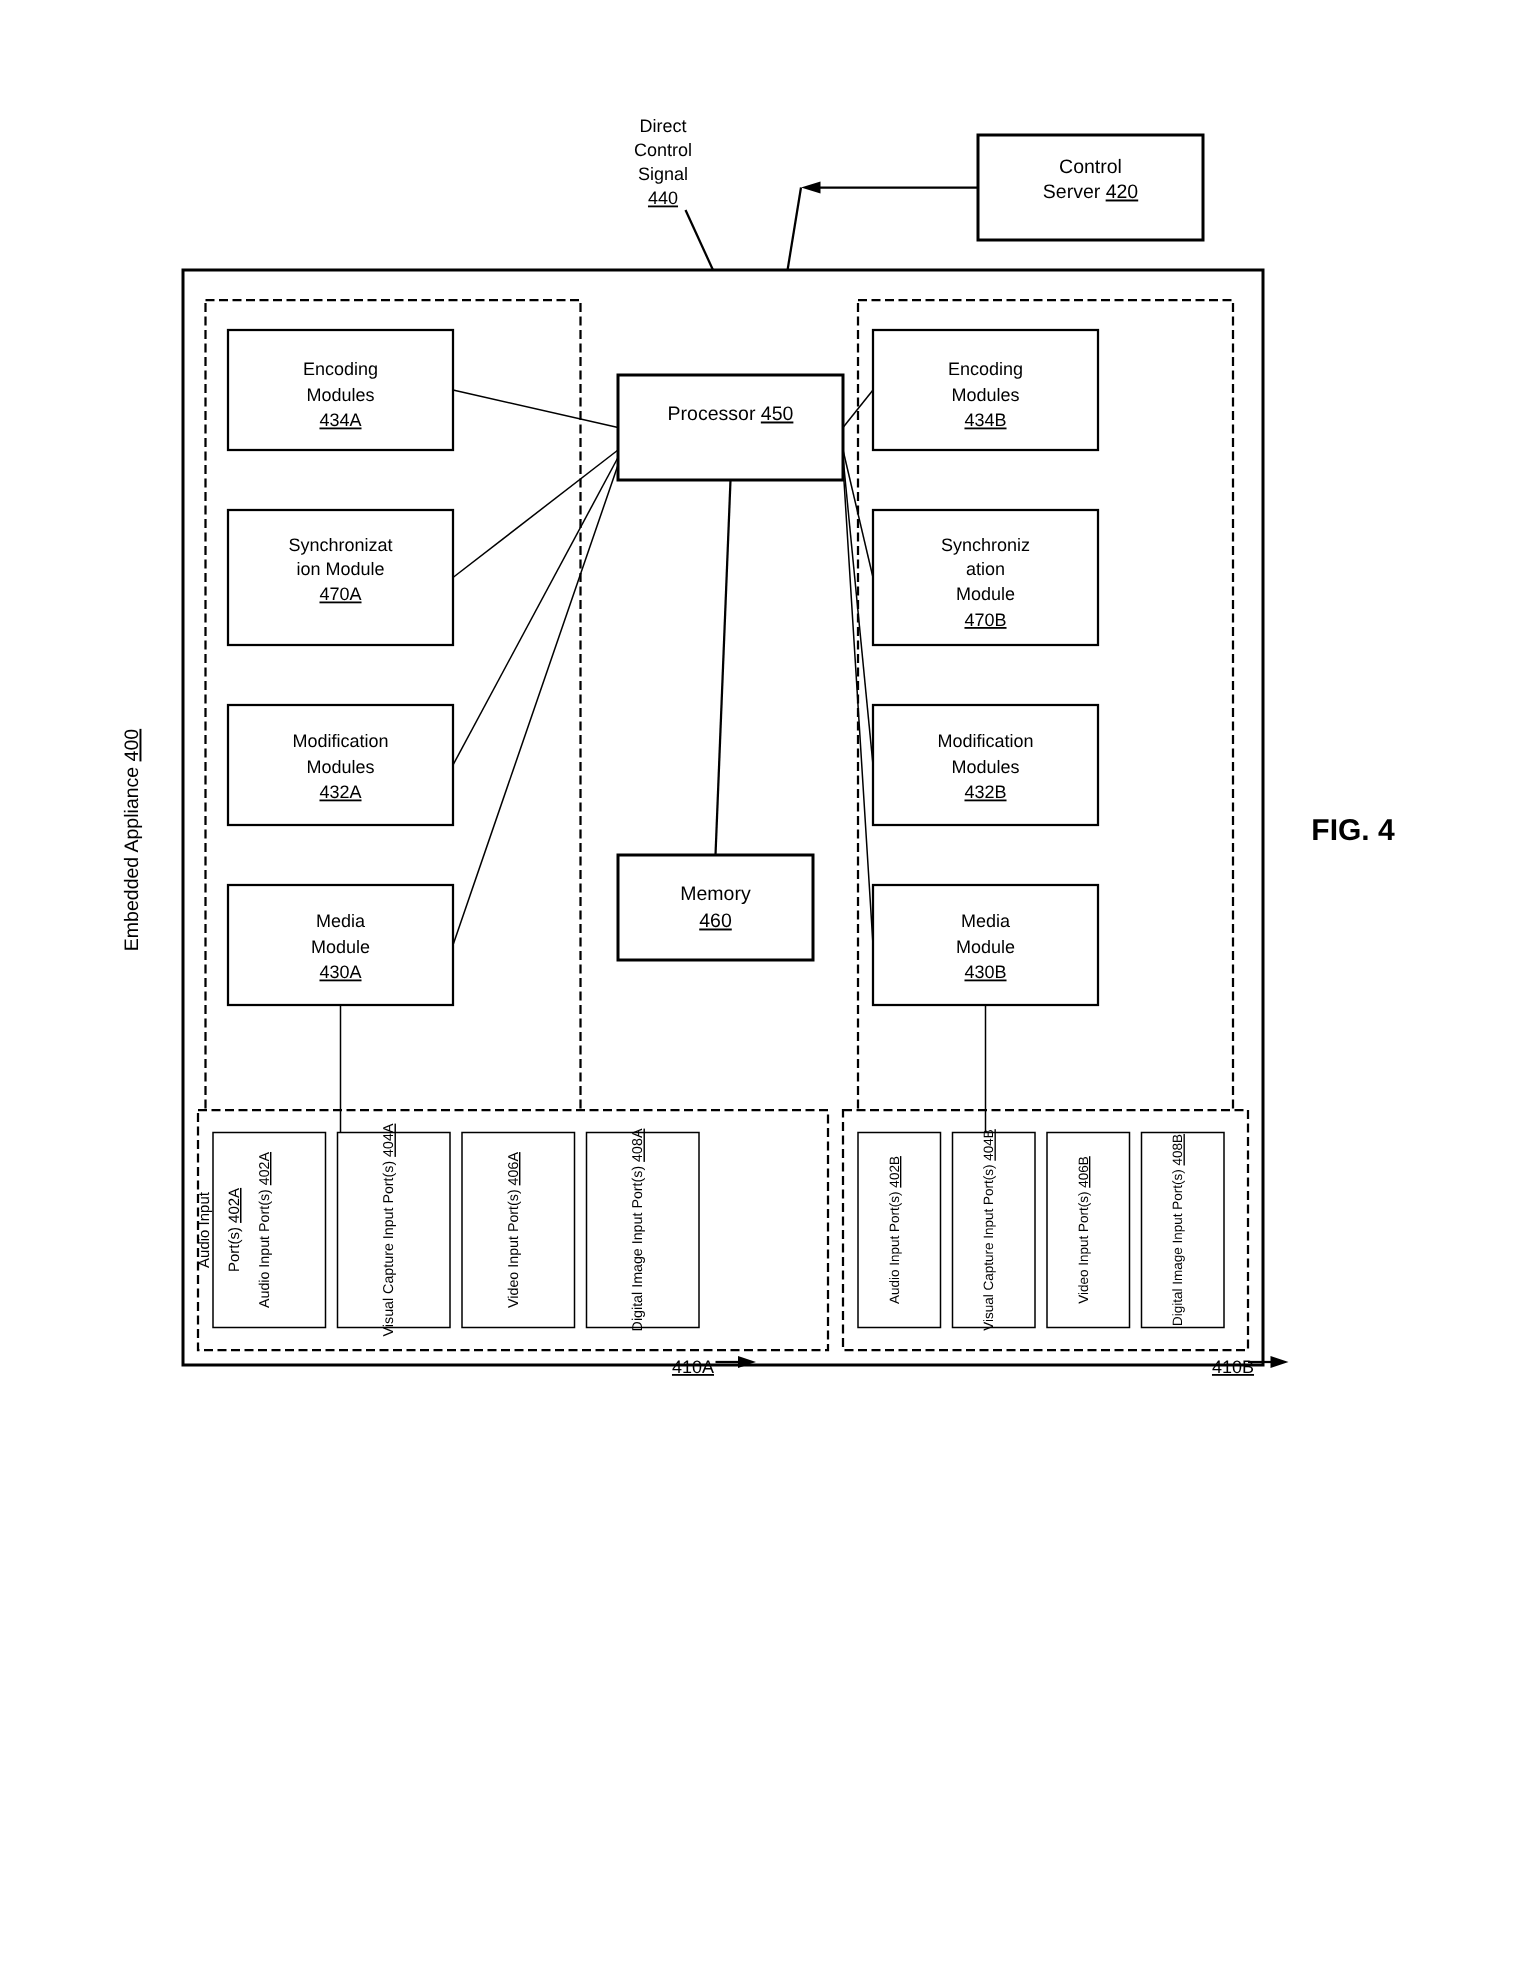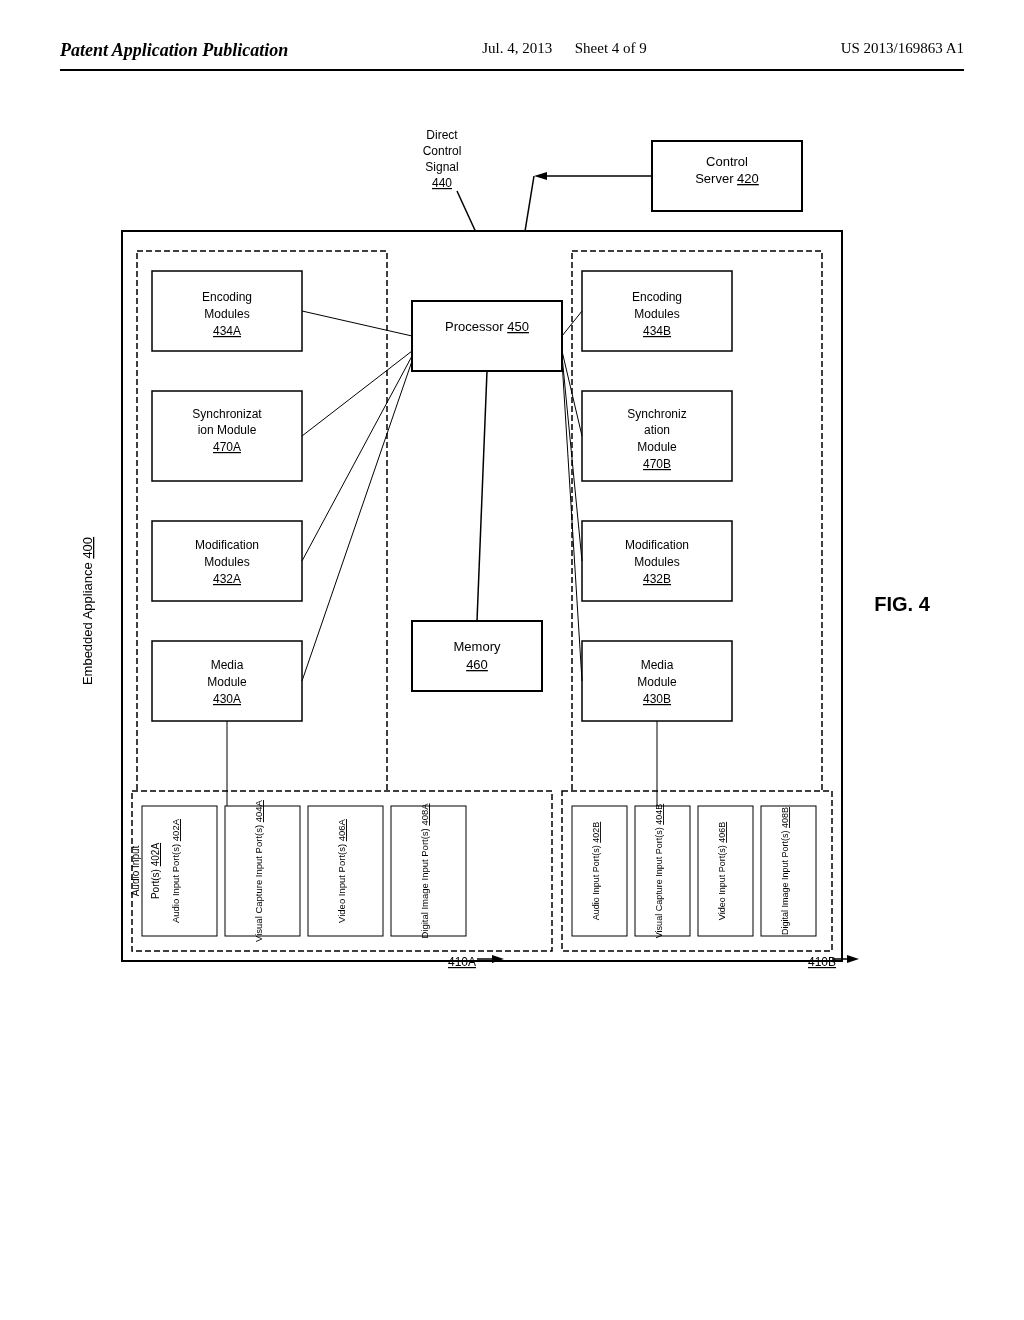--- a/index.html
+++ b/index.html
@@ -50,29 +50,20 @@
       font-family: Arial, sans-serif;
     }
     text {
       font-family: Arial, sans-serif;
     }
   </style>
 </head>
 <body>
 
 <div class="page">
-  <div class="header">
-    <div class="header-left">Patent Application Publication</div>
-    <div class="header-center">
-      <span>Jul. 4, 2013</span>
-      &nbsp;&nbsp;&nbsp;&nbsp;
-      <span>Sheet 4 of 9</span>
-    </div>
-    <div class="header-right">US 2013/169863 A1</div>
-  </div>
 
   <div class="diagram-area">
     <svg width="900" height="1100" viewBox="0 0 900 1100">
 
       <rect x="590" y="30" width="150" height="70" fill="white" stroke="black" stroke-width="2"></rect>
       <text x="665" y="55" text-anchor="middle" font-size="13">Control</text>
       <text x="665" y="72" text-anchor="middle" font-size="13">Server <tspan text-decoration="underline">420</tspan></text>
 
       <text x="380" y="28" text-anchor="middle" font-size="12">Direct</text>
       <text x="380" y="44" text-anchor="middle" font-size="12">Control</text>

